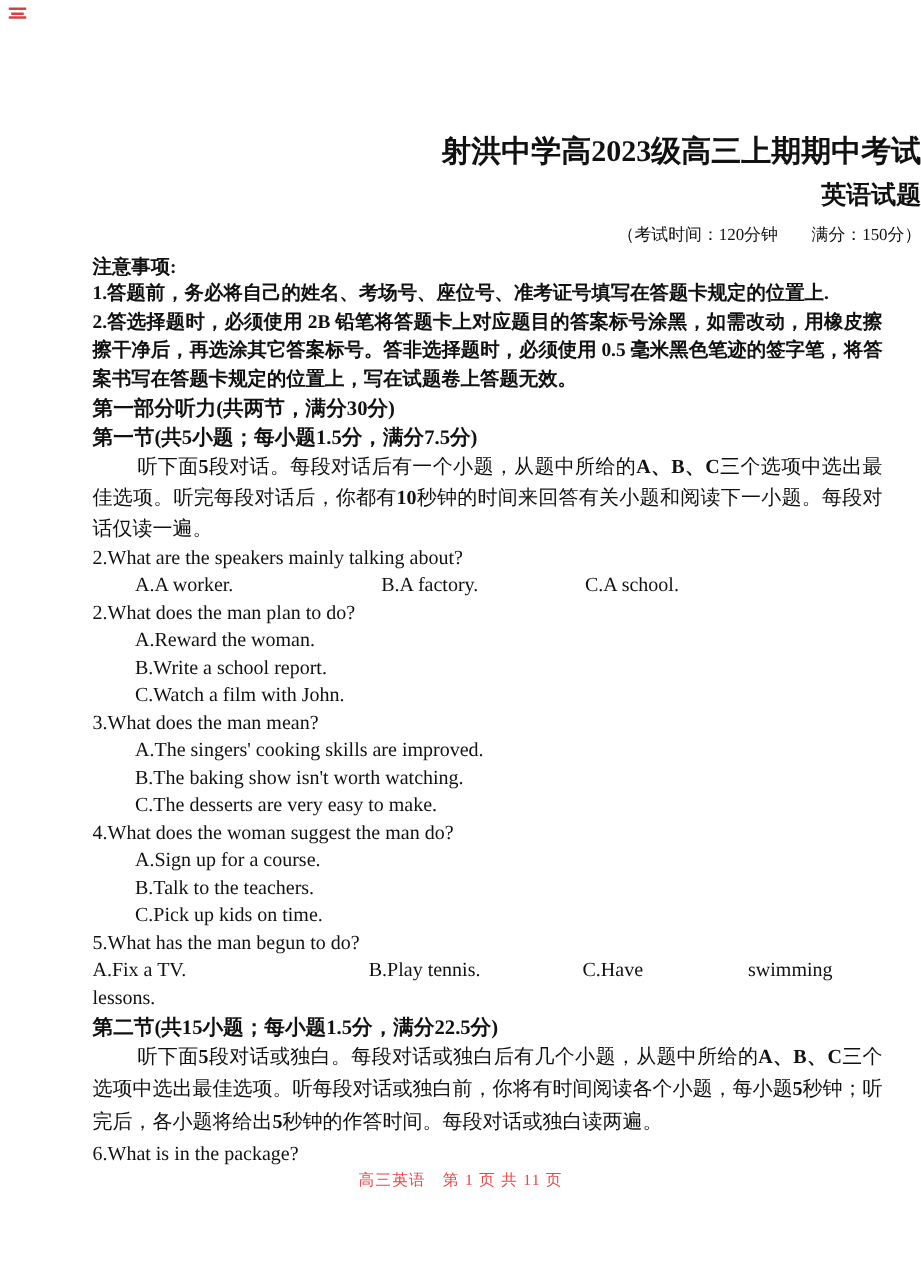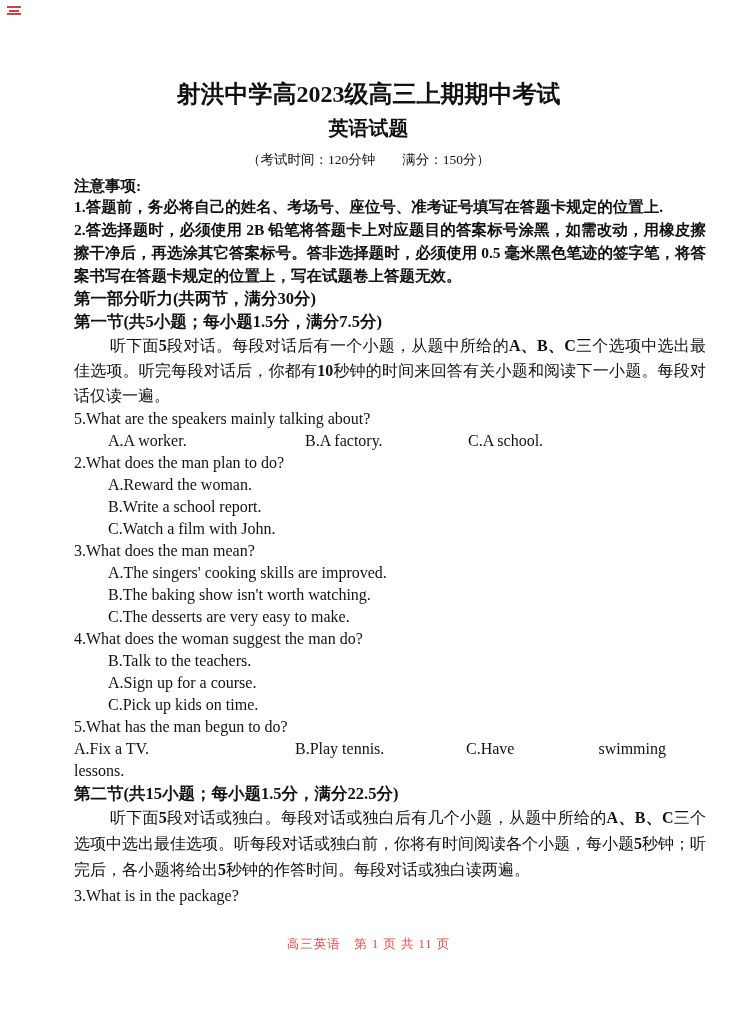--- a/index.html
+++ b/index.html
@@ -13,21 +13,21 @@
   
   .corner-mark{
     position:absolute;left:7px;top:6px;width:14px;height:9px;
     background:
       linear-gradient(#c22,#c22) 0 0/14px 2px no-repeat,
       linear-gradient(#c22,#c22) 2px 4px/10px 2px no-repeat,
       linear-gradient(#c22,#c22) 0 7px/14px 2px no-repeat;
     opacity:.85;
   }
 
-  header{text-align:center;padding-top:80px;}
+  header{text-align:right;padding-top:108px;}
   .title{font-size:24px;font-weight:bold;line-height:29px;margin:0;}
   .subtitle{font-size:20px;font-weight:bold;line-height:29px;margin:5px 0 0 0;}
   .meta{font-size:13.5px;line-height:18px;margin-top:8px;}
 
   .content{padding:0 31px 0 74px;font-size:16px;}
 
   .notice-label{font-weight:bold;font-size:15.5px;line-height:19px;margin-top:7px;}
   .notice-1{font-weight:bold;font-size:15.5px;line-height:23px;}
   .notice-2{font-weight:bold;font-size:15.5px;line-height:23px;text-align:justify;}
 
@@ -74,21 +74,21 @@
     <div class="notice-1">1.答题前，务必将自己的姓名、考场号、座位号、准考证号填写在答题卡规定的位置上.</div>
     <div class="notice-2">2.答选择题时，必须使用 2B 铅笔将答题卡上对应题目的答案标号涂黑，如需改动，用橡皮擦擦干净后，再选涂其它答案标号。答非选择题时，必须使用 0.5 毫米黑色笔迹的签字笔，将答案书写在答题卡规定的位置上，写在试题卷上答题无效。</div>
 
     <div class="h-bold">第一部分听力(共两节，满分30分)</div>
     <div class="h-bold">第一节(共5小题；每小题1.5分，满分7.5分)</div>
 
     <p class="cn-para"><span>听下面</span><span class="b">5</span><span>段对话。每段对话后有一个小题，从题中所给的</span><span class="b">A、B、C</span><span>三个选项中选出最佳选项。听完每段对话后，你都有</span><span class="b">10</span><span>秒钟的时间来回答有关小题和阅读下一小题。每段对话仅读一遍。</span></p>
 
     <div id="questions" class="qblock">
         <div class="question">
-          <div class="stem">5.What are the speakers mainly talking about?</div>
+          <div class="stem">2.What are the speakers mainly talking about?</div>
           <div class="optrow"><span class="opt o1">A.A worker.</span><span class="opt o2">B.A factory.</span><span class="opt o3">C.A school.</span></div>
         </div>
         <div class="question">
           <div class="stem">2.What does the man plan to do?</div>
           <div class="optstack">
             <div class="opt-line">A.Reward the woman.</div>
             <div class="opt-line">B.Write a school report.</div>
             <div class="opt-line">C.Watch a film with John.</div>
           </div>
         </div>
@@ -96,41 +96,41 @@
           <div class="stem">3.What does the man mean?</div>
           <div class="optstack">
             <div class="opt-line">A.The singers' cooking skills are improved.</div>
             <div class="opt-line">B.The baking show isn't worth watching.</div>
             <div class="opt-line">C.The desserts are very easy to make.</div>
           </div>
         </div>
         <div class="question">
           <div class="stem">4.What does the woman suggest the man do?</div>
           <div class="optstack">
+            <div class="opt-line">A.Sign up for a course.</div>
             <div class="opt-line">B.Talk to the teachers.</div>
-            <div class="opt-line">A.Sign up for a course.</div>
             <div class="opt-line">C.Pick up kids on time.</div>
           </div>
         </div>
         <div class="question">
           <div class="stem">5.What has the man begun to do?</div>
           <div class="q5row">
             <span class="opt o1">A.Fix a TV.</span>
             <span class="opt o2">B.Play tennis.</span>
             <span class="opt o3">C.Have</span>
             <span class="sp"></span>
             <span class="opt o4">swimming</span>
           </div>
           <div class="cont-line">lessons.</div>
         </div>
       </div>
 
     <div class="part2">
       <div class="h-bold">第二节(共15小题；每小题1.5分，满分22.5分)</div>
       <p class="cn-para"><span>听下面</span><span class="b">5</span><span>段对话或独白。每段对话或独白后有几个小题，从题中所给的</span><span class="b">A、B、C</span><span>三个选项中选出最佳选项。听每段对话或独白前，你将有时间阅读各个小题，每小题</span><span class="b">5</span><span>秒钟；听完后，各小题将给出</span><span class="b">5</span><span>秒钟的作答时间。每段对话或独白读两遍。</span></p>
-      <div class="stem q6">3.What is in the package?</div>
+      <div class="stem q6">6.What is in the package?</div>
     </div>
   </main>
 
   <footer>
     <span>高三英语　第 1 页 共 11 页</span>
   </footer>
 </div>
 
 </body></html>

